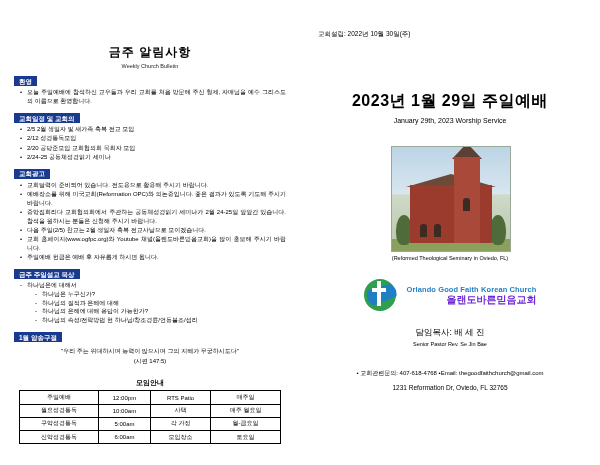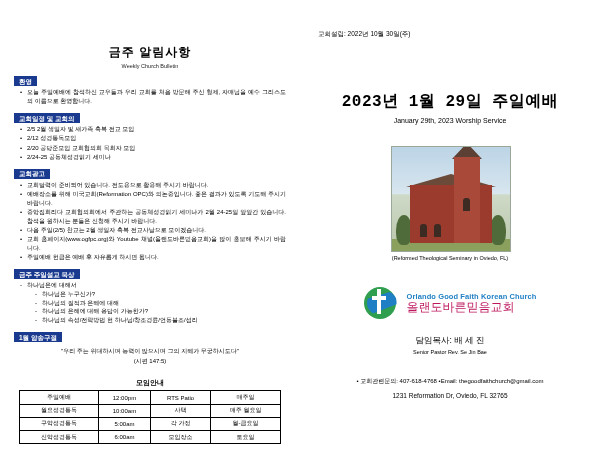--- a/index.html
+++ b/index.html
@@ -139,21 +139,20 @@
   .founded {
     font-size: 6.5px;
     margin: 30px 0 0 18px;
   }
   .service-title {
     text-align: center;
     font-size: 16px;
     font-weight: bold;
     margin-top: 52px;
     letter-spacing: 0.5px;
-    font-family: Liberation Mono, monospace;
   }
   .service-title-en {
     text-align: center;
     font-size: 7px;
     margin-top: 5px;
   }
   
   .photo-wrap {
     margin: 22px auto 0 auto;
     width: 118px;
@@ -228,21 +227,22 @@
   .photo-cap {
     text-align: center;
     font-size: 5.5px;
     margin-top: 3px;
   }
   
   .logo-row {
     display: flex;
     align-items: center;
     justify-content: center;
-    margin-top: 24px;
+    margin-top: 16px;
+    text-align: right;
   }
   .logo-mark {
     position: relative;
     width: 36px;
     height: 36px;
     margin-right: 7px;
   }
   .logo-circle {
     position: absolute;
     left: 0;
@@ -279,23 +279,23 @@
     height: 4px;
     background: #ffffff;
   }
   .logo-text-en {
     font-size: 7.5px;
     font-weight: bold;
     color: #1f7fc4;
     letter-spacing: 0.1px;
   }
   .logo-text-kr {
-    font-size: 12px;
-    font-weight: normal;
-    color: #be185d;
+    font-size: 10px;
+    font-weight: bold;
+    color: #6d28d9;
     line-height: 1.15;
   }
   .pastor {
     text-align: center;
     font-size: 8.5px;
     font-weight: normal;
     margin-top: 14px;
   }
   .pastor-sub {
     text-align: center;

